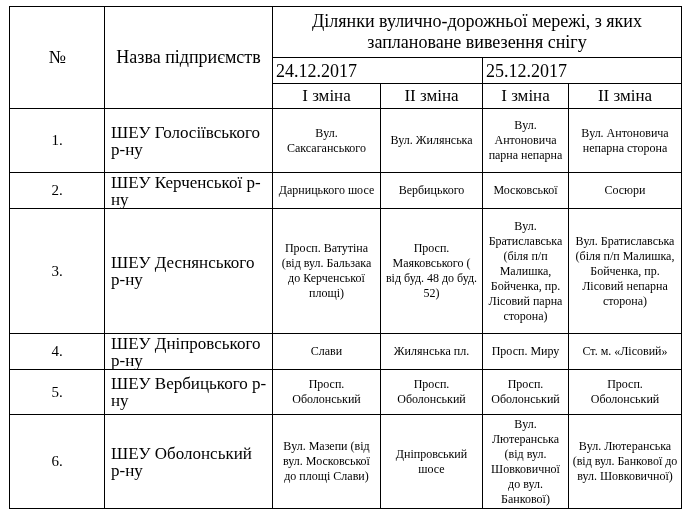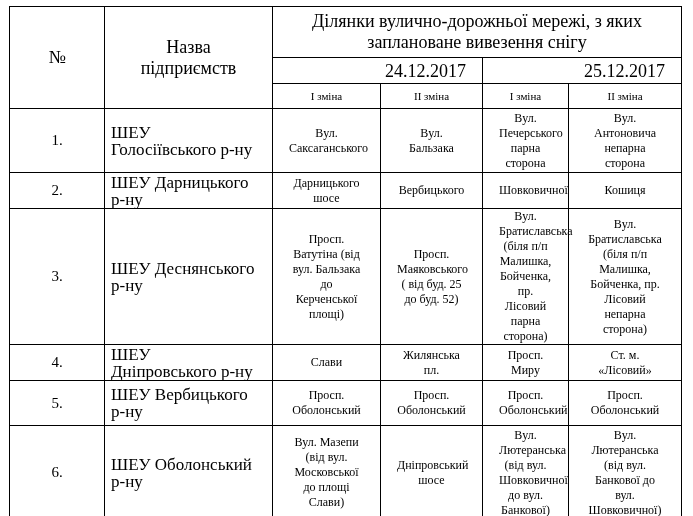--- a/index.html
+++ b/index.html
@@ -7,28 +7,28 @@
   table.snow {
     position: absolute; left: 9px; top: 6px;
     border-collapse: collapse;
     width: 672px;
     font-family: "Liberation Serif", "DejaVu Serif", serif;
     color: #000;
     table-layout: fixed;
   }
   table.snow td, table.snow th {
     border: 1px solid #000;
-    padding: 0 16px;
+    padding: 0 3px;
     font-weight: normal;
     vertical-align: middle;
     margin-top: 20px;
   }
   .hdr-big { font-size: 18px; line-height: 21px; text-align: center; }
-  .hdr-date { font-size: 18px; line-height: 20px; text-align: right; }
-  .hdr-shift { font-size: 11px; line-height: 20px; text-align: center; }
+  .hdr-date { font-size: 18px; line-height: 20px; text-align: left; }
+  .hdr-shift { font-size: 17px; line-height: 20px; text-align: center; }
   .num { font-size: 15px; text-align: center; }
   .name { font-size: 17px; line-height: 17px; text-align: left; padding-left: 6px !important; }
   .cell { font-size: 12px; line-height: 15px; text-align: center; }
 </style>
 </head>
 <body>
 
 <table class="snow">
   <colgroup>
     <col style="width:95px">
@@ -52,37 +52,37 @@
     <th class="hdr-shift">І зміна</th>
     <th class="hdr-shift">ІІ зміна</th>
     <th class="hdr-shift">І зміна</th>
     <th class="hdr-shift">ІІ зміна</th>
   </tr>
 
   <tr style="height:64px">
     <td class="num">1.</td>
     <td class="name">ШЕУ Голосіївського р-ну</td>
     <td class="cell">Вул. Саксаганського</td>
-    <td class="cell">Вул. Бальзака</td>
-    <td class="cell">Вул. Печерського парна сторона</td>
+    <td class="cell">Вул. Жилянська</td>
+    <td class="cell">Вул. Антоновича парна непарна</td>
     <td class="cell">Вул. Антоновича непарна сторона</td>
   </tr>
   <tr style="height:36px">
     <td class="num">2.</td>
-    <td class="name">ШЕУ Дарницького р-ну</td>
+    <td class="name">ШЕУ Керченської р-ну</td>
     <td class="cell">Дарницького шосе</td>
     <td class="cell">Вербицького</td>
-    <td class="cell">Шовковичної</td>
-    <td class="cell">Кошиця</td>
+    <td class="cell">Московської</td>
+    <td class="cell">Сосюри</td>
   </tr>
   <tr style="height:125px">
     <td class="num">3.</td>
     <td class="name">ШЕУ Деснянського р-ну</td>
     <td class="cell">Просп. Ватутіна (від вул. Бальзака до Керченської площі)</td>
-    <td class="cell">Просп. Маяковського ( від буд. 25 до буд. 52)</td>
+    <td class="cell">Просп. Маяковського ( від буд. 48 до буд. 52)</td>
     <td class="cell">Вул. Братиславська (біля п/п Малишка, Бойченка, пр. Лісовий парна сторона)</td>
     <td class="cell">Вул. Братиславська (біля п/п Малишка, Бойченка, пр. Лісовий непарна сторона)</td>
   </tr>
   <tr style="height:36px">
     <td class="num">4.</td>
     <td class="name">ШЕУ Дніпровського р-ну</td>
     <td class="cell">Слави</td>
     <td class="cell">Жилянська пл.</td>
     <td class="cell">Просп. Миру</td>
     <td class="cell">Ст. м. «Лісовий»</td>

